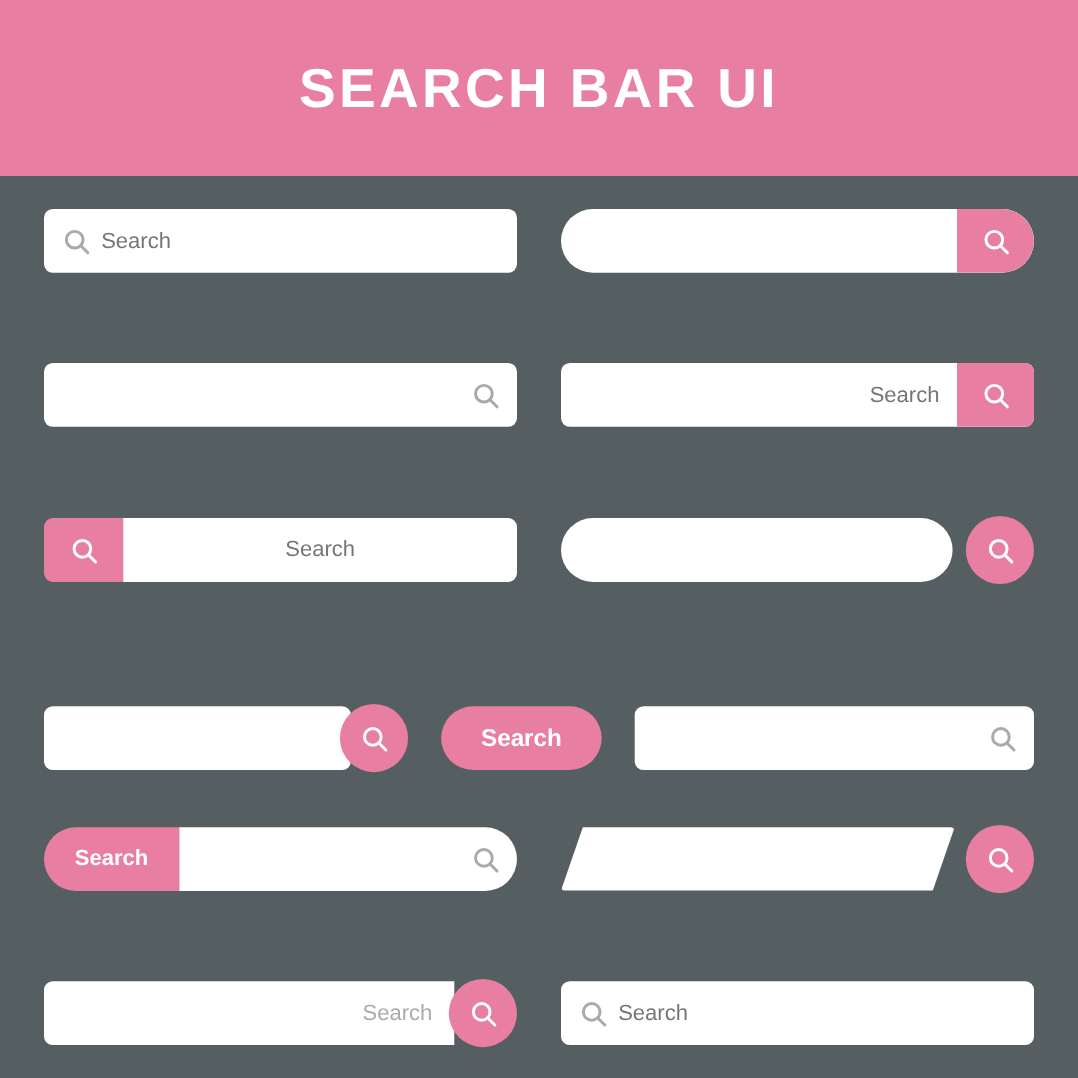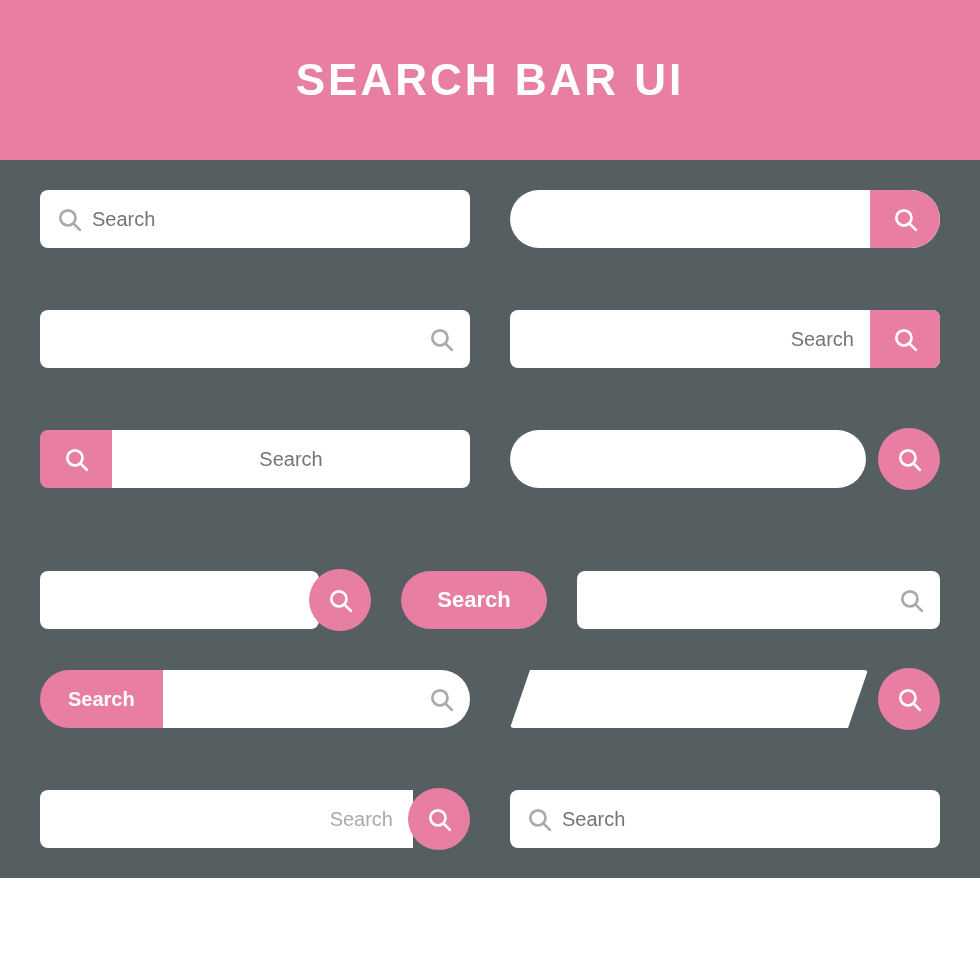--- a/index.html
+++ b/index.html
@@ -13,29 +13,29 @@
     .header {
       background-color: #E87EA1;
       width: 100%;
       height: 160px;
       display: flex;
       align-items: center;
       justify-content: center;
     }
     .header h1 {
       color: white;
-      font-size: 44px;
+      font-size: 50px;
       font-weight: 800;
       letter-spacing: 3px;
     }
 
     .main {
       background-color: #555E60;
       width: 100%;
-      height: 718px;
+      height: 820px;
       display: grid;
       grid-template-columns: 1fr 1fr;
       grid-template-rows: repeat(5, 1fr);
       padding: 30px 40px;
       gap: 20px 40px;
     }
 
     
     .search-bar {
       display: flex;

